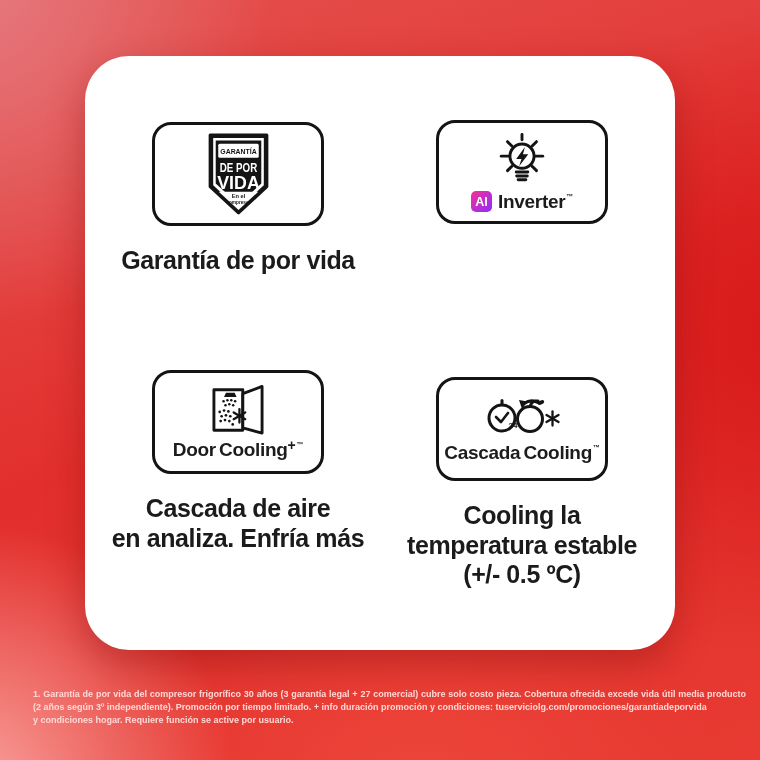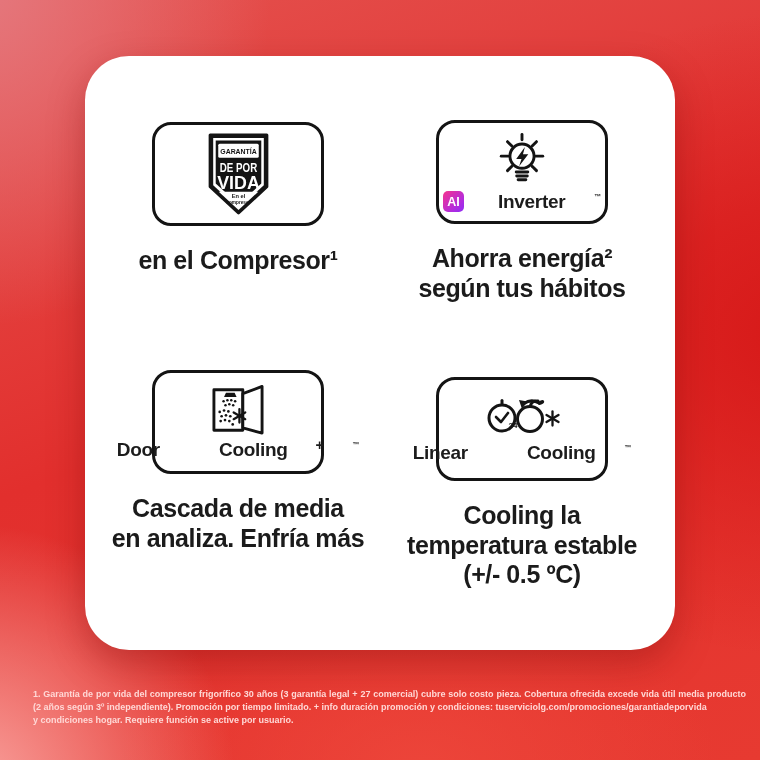--- a/index.html
+++ b/index.html
@@ -31,21 +31,21 @@
     border:3.5px solid #141414;border-radius:19px;background:#fff;
     display:flex;flex-direction:column;align-items:center;justify-content:center;
   }
   .caption{
     margin:20px 0 0 0;font-size:25px;line-height:1.18;font-weight:bold;
     color:#1b1b1b;text-align:center;letter-spacing:-0.4px;
   }
   
   .logorow{
     display:flex;align-items:center;justify-content:center;
-    font-size:19px;font-weight:700;color:#1c1c1c;letter-spacing:-0.3px;margin-top:3px;gap:28px;
+    font-size:19px;font-weight:700;color:#1c1c1c;letter-spacing:-0.3px;margin-top:3px;
   }
   .logorow .tm{font-size:7px;font-weight:bold;align-self:flex-start;margin-top:2px;margin-left:1px;}
   .logorow .plus{font-size:14px;font-weight:bold;align-self:flex-start;margin-top:-2px;}
   .logorow .gap{width:3px;}
   .ai-chip{
     width:21px;height:21px;border-radius:5px;margin-right:6px;
     background:linear-gradient(135deg,#f6338d 0%,#b02ce0 70%,#8e2df2 100%);
     color:#fff;font-size:12.5px;font-weight:bold;
     display:flex;align-items:center;justify-content:center;letter-spacing:0;
   }
@@ -71,21 +71,21 @@
           <rect x="11" y="10.5" width="40" height="14" rx="1.5" fill="#ffffff"></rect>
           <text x="31" y="20.5" text-anchor="middle" font-size="8" font-weight="bold" fill="#141414" textLength="36" lengthAdjust="spacingAndGlyphs">GARANTÍA</text>
           <text x="31" y="38.5" text-anchor="middle" font-size="12.5" font-weight="bold" fill="#ffffff" textLength="37" lengthAdjust="spacingAndGlyphs">DE POR</text>
           <text x="31" y="55" text-anchor="middle" font-size="18" font-weight="bold" fill="#ffffff" textLength="42" lengthAdjust="spacingAndGlyphs">VIDA</text>
           <path d="M11.5,58 L50.5,58 L31,76 Z" fill="#ffffff"></path>
           <text x="31" y="64.5" text-anchor="middle" font-size="5.6" font-weight="bold" fill="#141414">En el</text>
           <text x="31" y="70.5" text-anchor="middle" font-size="5.6" font-weight="bold" fill="#141414" textLength="24" lengthAdjust="spacingAndGlyphs">compresor</text>
         </svg>
       </div>
       <h2 class="caption">
-        <div>en el Compresor¹</div>
+        <div>Garantía de por vida</div>
       </h2>
     </section>
 
     <section class="feature f2">
       <div class="badge">
         <svg width="62" height="56" viewBox="0 0 64 58">
           <g stroke="#141414" stroke-width="3" stroke-linecap="round" fill="none">
             <circle cx="32" cy="25" r="12.5"></circle>
             <line x1="26" y1="41.5" x2="38" y2="41.5"></line>
             <line x1="26.5" y1="45.5" x2="37.5" y2="45.5"></line>
@@ -99,24 +99,20 @@
             <line x1="47" y1="40" x2="42.5" y2="35.5"></line>
           </g>
           <polygon points="35,15.5 26,28 31.5,28 29,35.5 38.5,23 33,23" fill="#141414"></polygon>
         </svg>
         <div class="logorow">
           <span class="ai-chip">AI</span>
           <span>Inverter</span>
           <span class="tm">™</span>
         </div>
       </div>
-      <h2 class="caption">
-        <div>Ahorra energía²</div>
-        <div>según tus hábitos</div>
-      </h2>
     </section>
 
     <section class="feature f3">
       <div class="badge">
         <svg width="64" height="52" viewBox="0 0 64 54">
           <g stroke="#141414" stroke-width="3" stroke-linejoin="round" fill="none">
             <rect x="7" y="6" width="30" height="42"></rect>
             <path d="M37,10 L57,2.5 L57,51 L37,45.5 Z" fill="#ffffff"></path>
           </g>
           <path d="M19.5,9 h9 l2,4.5 h-13 z" fill="#141414"></path>
@@ -147,21 +143,21 @@
         </svg>
         <div class="logorow">
           <span>Door</span>
           <span class="gap"></span>
           <span>Cooling</span>
           <span class="plus">+</span>
           <span class="tm">™</span>
         </div>
       </div>
       <h2 class="caption">
-        <div>Cascada de media</div>
+        <div>Cascada de aire</div>
         <div>en analiza. Enfría más</div>
       </h2>
     </section>
 
     <section class="feature f4">
       <div class="badge">
         <svg width="76" height="44" viewBox="0 0 76 44">
           <g stroke="#141414" stroke-width="3" fill="none" stroke-linecap="round">
             <circle cx="18" cy="23" r="13"></circle>
             <line x1="18" y1="5.5" x2="18" y2="9.5"></line>
@@ -173,21 +169,21 @@
           <ellipse cx="57" cy="7.5" rx="3.4" ry="1.9" transform="rotate(-28 57 7.5)" fill="#141414"></ellipse>
           <polyline points="12,22 17,27 24,18" stroke="#141414" stroke-width="2.6" fill="none" stroke-linecap="round" stroke-linejoin="round"></polyline>
           <text x="24.5" y="32.5" font-size="8" font-weight="bold" fill="#141414" font-family="Liberation Sans, DejaVu Sans, sans-serif">24</text>
           <g stroke="#141414" stroke-width="2.3" stroke-linecap="round">
             <line x1="68.5" y1="16.5" x2="68.5" y2="30.5"></line>
             <line x1="62.5" y1="20" x2="74.5" y2="27"></line>
             <line x1="62.5" y1="27" x2="74.5" y2="20"></line>
           </g>
         </svg>
         <div class="logorow">
-          <span>Linear</span>
+          <span>Cascada</span>
           <span class="gap"></span>
           <span>Cooling</span>
           <span class="tm">™</span>
         </div>
       </div>
       <h2 class="caption">
         <div>Cooling la</div>
         <div>temperatura estable</div>
         <div>(+/- 0.5 ºC)</div>
       </h2>

